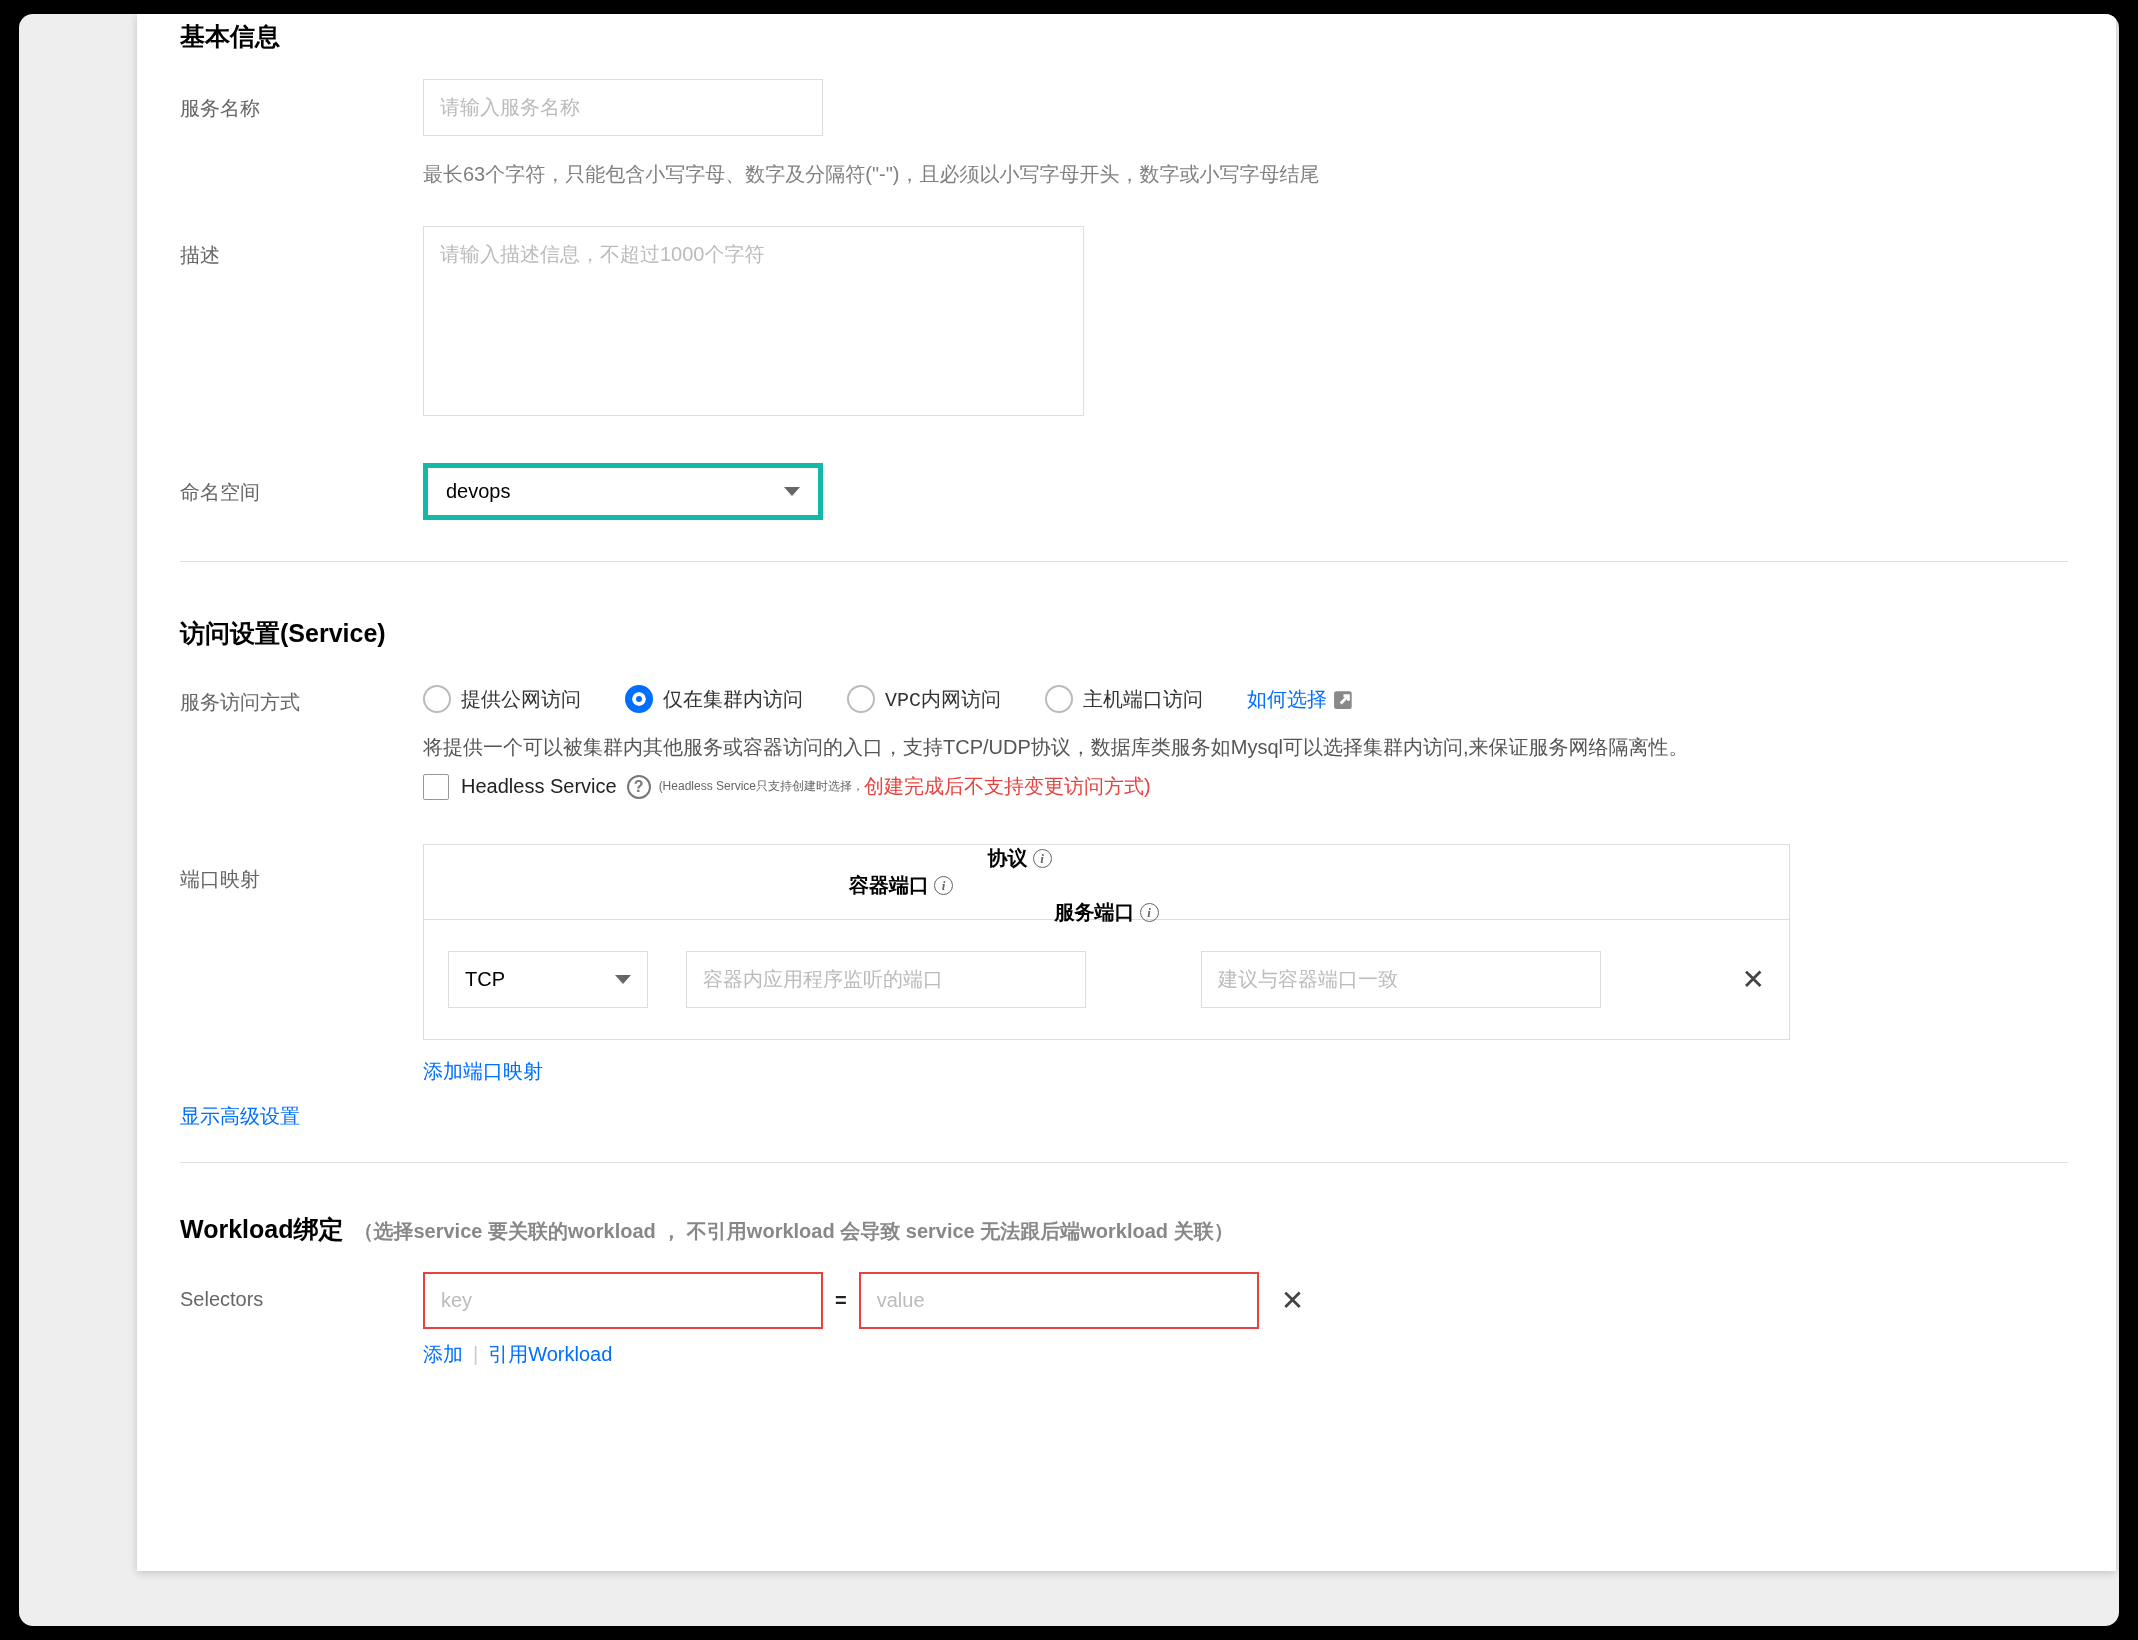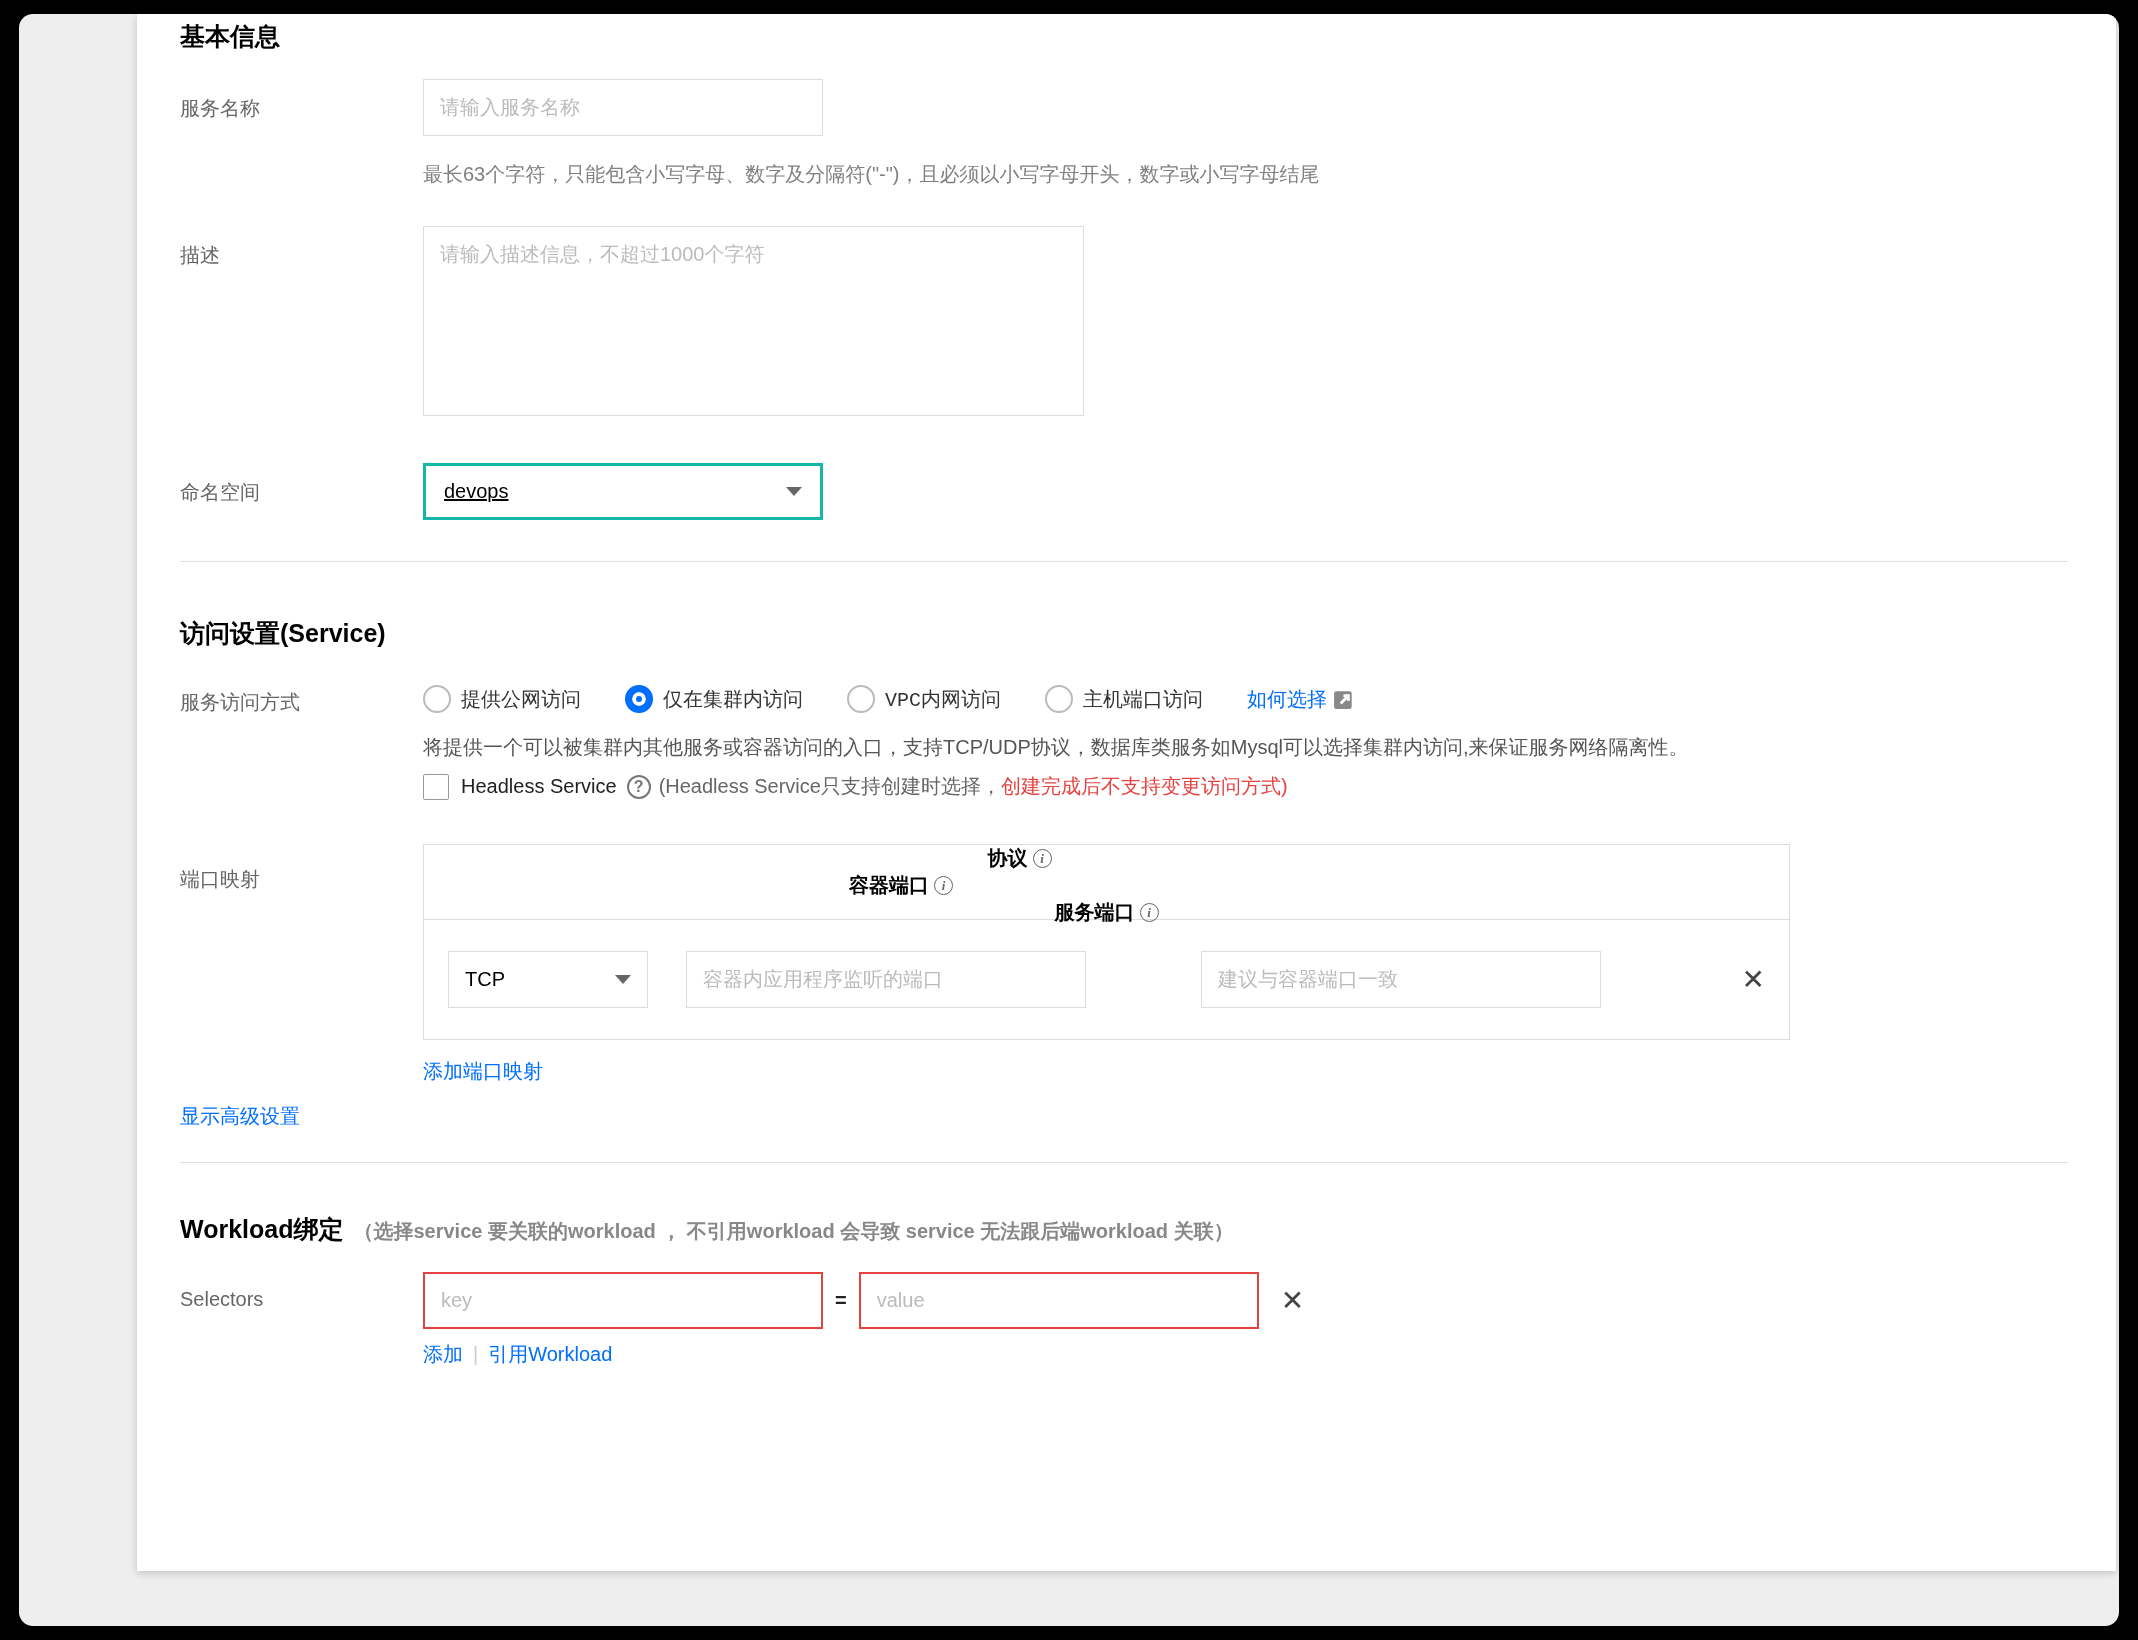--- a/index.html
+++ b/index.html
@@ -11,40 +11,40 @@
   h1.section-heading { font-size:25px; font-weight:bold; color:#000; line-height:32px; }
   .form-row { display:flex; }
   .form-label { width:243px; flex-shrink:0; color:#666; font-size:20px; padding-top:16px; }
   .control-col { flex:1; }
   .indent { margin-left:243px; }
 
   input.text-input { height:57px; border:1px solid #ddd; background:#fff; font-size:20px; color:#333; padding:0 16px; outline:none; font-family:inherit; }
   input.text-input::placeholder, textarea::placeholder { color:#bbb; }
   textarea.desc-area { width:661px; height:190px; border:1px solid #ddd; resize:none; font-size:20px; color:#333; padding:14px 16px; outline:none; font-family:inherit; }
 
-  .fake-select { width:400px; height:57px; border:3px solid #14b8a6; background:#fff; display:flex; align-items:center; justify-content:space-between; padding:0 18px; font-size:20px; color:#000; cursor:pointer;text-decoration:underline; }
+  .fake-select { width:400px; height:57px; border:5px solid #14b8a6; background:#fff; display:flex; align-items:center; justify-content:space-between; padding:0 18px; font-size:20px; color:#000; cursor:pointer; }
   .caret { width:0; height:0; border-left:8px solid transparent; border-right:8px solid transparent; border-top:9px solid #666; }
 
   .hint-text { color:#808080; font-size:20px; line-height:26px; margin-top:25px; }
   .divider { height:1px; background:#e0e0e0; }
   .radio-group { display:flex; align-items:center; padding-top:10px; }
   .radio-item { display:flex; align-items:center; margin-right:44px; cursor:pointer; }
   .radio-circle { width:28px; height:28px; border-radius:50%; border:2px solid #bbb; background:#fff; flex-shrink:0; }
   .radio-circle.checked { border:7px solid #006eff; background:#006eff; box-shadow:inset 0 0 0 4px #fff; }
   .radio-item span.radio-label { font-size:20px; color:#333; margin-left:10px;font-family:Liberation Mono, monospace; }
 
   a.blue-link { color:#006eff; font-size:20px; text-decoration:none; cursor:pointer; }
   .extlink-icon { vertical-align:-3px; margin-left:6px; }
 
   .para { color:#555; font-size:20px; line-height:28px; }
   .headless-row { display:flex; align-items:center; }
   .checkbox { width:26px; height:26px; border:1px solid #999; border-radius:2px; background:#fff; flex-shrink:0; cursor:pointer; }
   .headless-label { font-size:20px; color:#222; margin-left:12px; }
   .icon-question { display:inline-flex; align-items:center; justify-content:center; width:24px; height:24px; border:2px solid #777; border-radius:50%; color:#777; font-size:16px; font-weight:bold; margin-left:10px; }
-  .gray-note { color:#666; font-size:20px; margin-left:8px; }
+  .gray-note { color:#666; font-size:12px; margin-left:8px; }
   .red-note { color:#e64340; font-size:20px; }
 
   .port-table { width:1367px; border:1px solid #ddd; }
   .pt-header { display:flex; height:75px; align-items:center; border-bottom:1px solid #ddd; padding:0 24px;flex-direction:column; }
   .pt-col1 { width:238px; } .pt-col2 { width:515px; } .pt-col3 { flex:1; }
   .pt-header .hcell { font-size:20px; font-weight:bold; color:#000; display:flex; align-items:center; }
   .icon-info { display:inline-flex; align-items:center; justify-content:center; width:19px; height:19px; border:1px solid #666; border-radius:50%; color:#666; font-size:13px; font-family:"Liberation Serif","DejaVu Serif",serif; font-style:italic; margin-left:5px; }
   .pt-body { display:flex; height:119px; align-items:center; padding:0 24px; }
   .proto-select { width:200px; height:57px; border:1px solid #ddd; display:flex; align-items:center; justify-content:space-between; padding:0 16px; font-size:20px; color:#000; cursor:pointer; }
   .pt-input { width:400px; }

